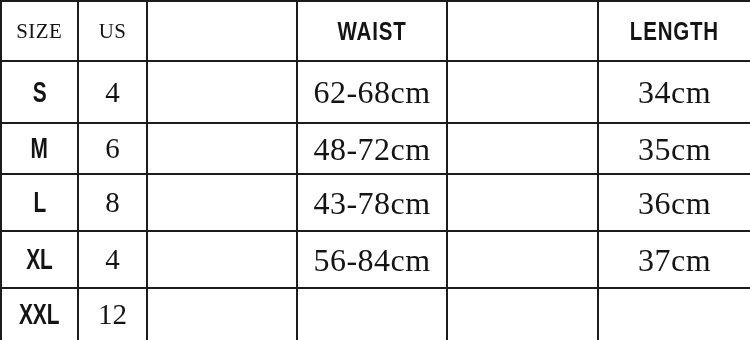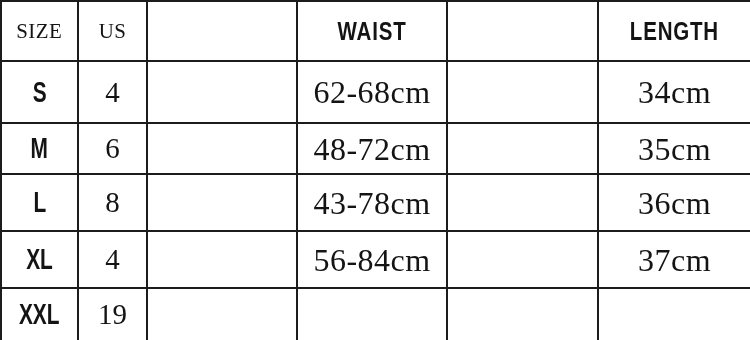--- a/index.html
+++ b/index.html
@@ -170,21 +170,21 @@
         <td><span class="size-label">XL</span></td>
         <td><span class="serif-val">4</span></td>
         <td><span></span></td>
         <td class="waist-cell"><span class="serif-val meas">56-84cm</span></td>
         <td><span></span></td>
         <td class="length-cell"><span class="serif-val meas">37cm</span></td>
       </tr>
 
       <tr class="r-xxl">
         <td><span class="size-label">XXL</span></td>
-        <td><span class="serif-val">19</span></td>
+        <td><span class="serif-val">12</span></td>
         <td>
           <span class="streak s2"></span>
           <span></span>
         </td>
         <td class="waist-cell">
           <span class="streak s1"></span>
           <span class="serif-val meas"></span>
         </td>
         <td>
           <span class="streak s3"></span>

